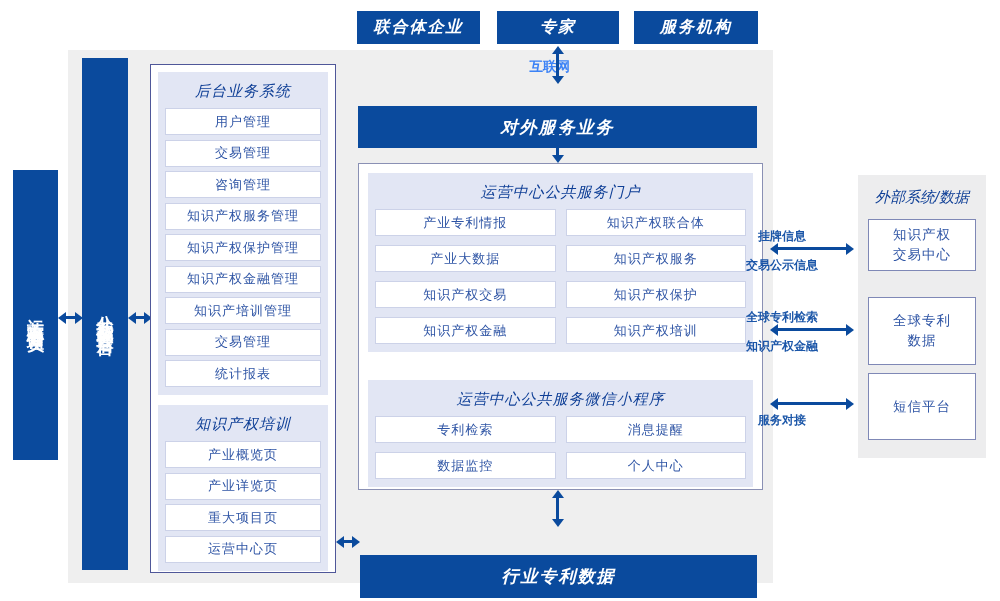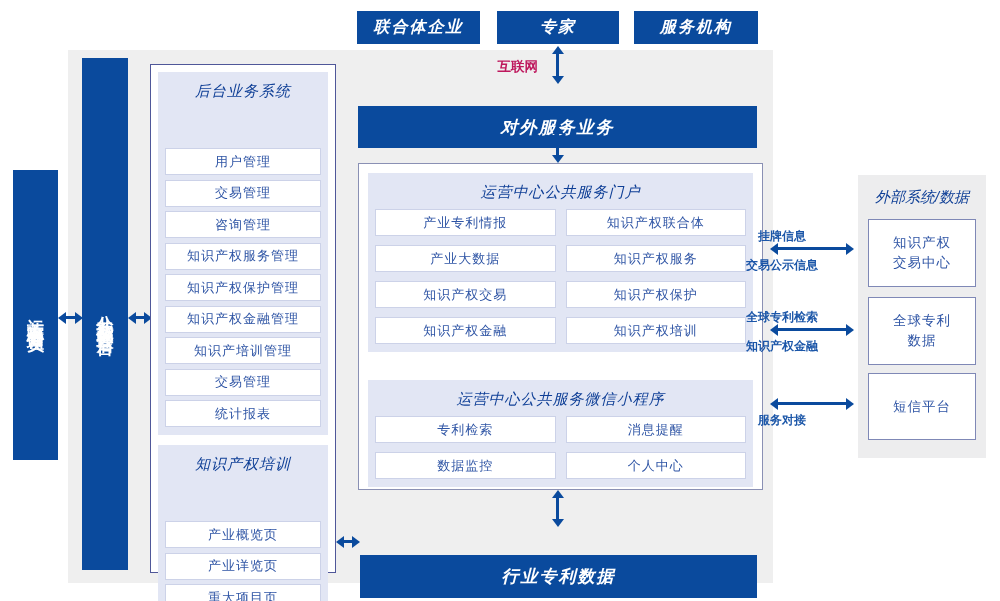--- a/index.html
+++ b/index.html
@@ -18,21 +18,21 @@
   .vtext { writing-mode:vertical-rl; text-orientation:upright; font-weight:bold; font-size:17px; letter-spacing:3px; }
 
   .container { position:absolute; background:#ffffff; }
   .left-container { left:150px; top:64px; width:186px; height:509px; border:1.5px solid #4f5799;
                     display:flex; flex-direction:column; gap:10px; padding:7px; }
   .center-container { left:358px; top:163px; width:405px; height:327px; border:1.5px solid #8a90b4;
                       display:flex; flex-direction:column; gap:28px; padding:9px; }
 
   .panel { background:#e2e6f4; padding:6px 7px 8px 7px; }
   .panel-title { text-align:center; font-weight:normal; font-style:italic; font-size:15px; color:#0f3f96; padding:4px 0 7px 0; letter-spacing:1px; }
-  .vlist { display:flex; flex-direction:column; gap:4.5px;margin-top:40px; }
+  .vlist { display:flex; flex-direction:column; gap:4.5px; }
   .item { height:27px; background:#ffffff; border:1px solid #ccd2e8; display:flex; align-items:center; justify-content:center;
           font-size:13px; color:#2f55a5; letter-spacing:1px; }
   .grid2 { display:grid; grid-template-columns:1fr 1fr; gap:9px 10px; }
 
   .ext-title { position:absolute; left:858px; top:188px; width:128px; text-align:center;
                font-weight:normal; font-style:italic; font-size:15px; color:#0f3f96; }
   .ext-box { position:absolute; left:868px; width:108px; background:#ffffff; border:1px solid #7f88b6;
              display:flex; align-items:center; justify-content:center; text-align:center;
              font-size:13.5px; color:#2f55a5; line-height:1.45; white-space:pre-line; letter-spacing:1px; }
 
@@ -41,21 +41,21 @@
                 border-top:6px solid transparent; border-bottom:6px solid transparent; border-right:8px solid #0a4a9d; }
   .ha::after  { content:""; position:absolute; right:-8px; top:-4.5px; width:0; height:0;
                 border-top:6px solid transparent; border-bottom:6px solid transparent; border-left:8px solid #0a4a9d; }
   .va { position:absolute; width:3px; background:#0a4a9d; }
   .va::before { content:""; position:absolute; top:-8px; left:-4.5px; width:0; height:0;
                 border-left:6px solid transparent; border-right:6px solid transparent; border-bottom:8px solid #0a4a9d; }
   .va::after  { content:""; position:absolute; bottom:-8px; left:-4.5px; width:0; height:0;
                 border-left:6px solid transparent; border-right:6px solid transparent; border-top:8px solid #0a4a9d; }
 
   .link-label { position:absolute; left:736px; width:92px; text-align:center; font-size:12px; font-weight:bold; color:#1b56a8; }
-  .internet-label { position:absolute; left:478px; top:58px; width:60px; text-align:right; font-size:13.5px; font-weight:bold; color:#be185d; }
+  .internet-label { position:absolute; left:510px; top:58px; width:60px; text-align:right; font-size:13.5px; font-weight:bold; color:#3b82f6; }
 </style>
 </head>
 <body>
 
 <div class="canvas">
 
   <div class="gray-main"></div>
   <div class="gray-right"></div>
 
   <div class="bluebox" style="left:357px; top:11px; width:123px; height:33px;">联合体企业</div>
@@ -141,19 +141,19 @@
   <div class="link-label" style="top:257px;">交易公示信息</div>
 
   <div class="link-label" style="top:309px;">全球专利检索</div>
   <div class="ha" style="left:778px; top:328px; width:68px;"></div>
   <div class="link-label" style="top:338px;">知识产权金融</div>
 
   <div class="ha" style="left:778px; top:402px; width:68px;"></div>
   <div class="link-label" style="top:412px;">服务对接</div>
 
   <div class="ext-title">外部系统/数据</div>
-  <div class="ext-box" style="top:219px; height:68px;">知识产权
+  <div class="ext-box" style="top:219px; height:52px;">知识产权
 交易中心</div>
   <div class="ext-box" style="top:297px; height:68px;">全球专利
 数据</div>
   <div class="ext-box" style="top:373px; height:67px;">短信平台</div>
 
 </div>
 
 </body></html>

